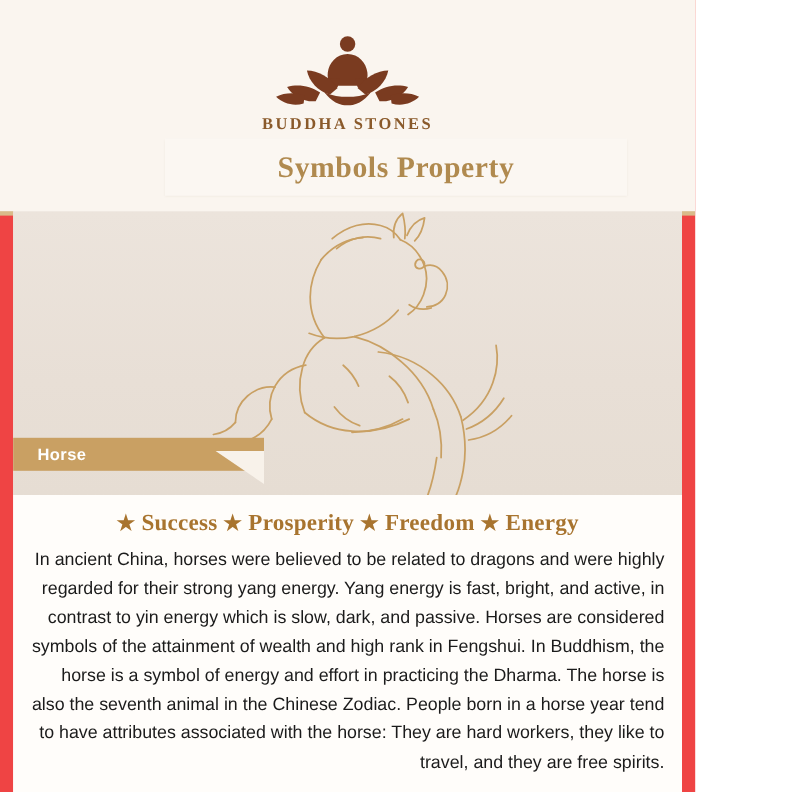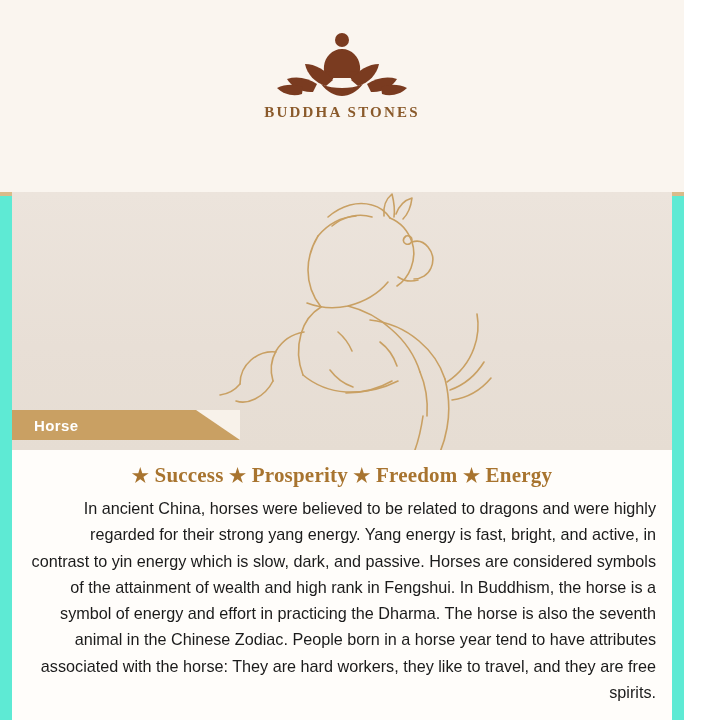--- a/index.html
+++ b/index.html
@@ -8,23 +8,23 @@
   }
   body {
     width: 720px;
     height: 720px;
     font-family: "Liberation Sans", sans-serif;
     background: #ffffff;
     overflow: hidden;
   }
   .page {
     position: relative;
-    width: 684px;
+    width: 632px;
     height: 720px;
-    background: #5eead4;
+    background: #ef4444;
     overflow: hidden;
     text-decoration: underline;
   }
 
   
   .corner {
     position: absolute;
     background: #d9bb8a;
     z-index: 1;
   }
@@ -96,21 +96,21 @@
     background: linear-gradient(180deg, #ece4dc 0%, #e8dfd6 60%, #e6ddd3 100%);
     overflow: hidden;
     z-index: 3;
   }
   .hero svg { position: absolute; left: 50%; top: 0; transform: translateX(-50%); }
 
   
   .label-tab {
     position: absolute;
     left: 12px;
-    top: 410px;
+    top: 398px;
     height: 30px;
     width: 228px;
     background: #c9a063;
     z-index: 6;
     display: flex;
     align-items: center;
   }
   .label-tab .tab-text {
     color: #ffffff;
     font-weight: bold;
@@ -192,20 +192,23 @@
             <path d="M100 60 c9 -6 20 -8 30 -5 c-5 8 -15 14 -26 13 z"></path>
             <path d="M114 63 c8 -3 18 -3 26 1 c-6 6 -16 9 -25 6 z"></path>
 
             <path d="M54 60 c6 8 14 12 21 12 c7 0 15 -4 21 -12 c-7 3 -14 4 -21 4 c-7 0 -14 -1 -21 -4 z"></path>
           </g>
         </svg>
       </span>
       <div class="brand-name">BUDDHA STONES</div>
     </div>
 
+    <div class="title-bar">
+      <span class="title-text">Symbols Property</span>
+    </div>
   </div>
 
   <div class="hero">
     <svg width="420" height="258" viewBox="0 0 420 258" xmlns="http://www.w3.org/2000/svg">
       <g fill="none" stroke="#c9a063" stroke-width="1.6" stroke-linecap="round" stroke-linejoin="round">
 
         <path d="M196 25 c14 -12 30 -16 44 -12 c8 2 14 7 18 13"></path>
         <path d="M200 34 c12 -10 27 -13 40 -9"></path>
         <path d="M186 44 c10 -12 24 -19 38 -20"></path>
 

